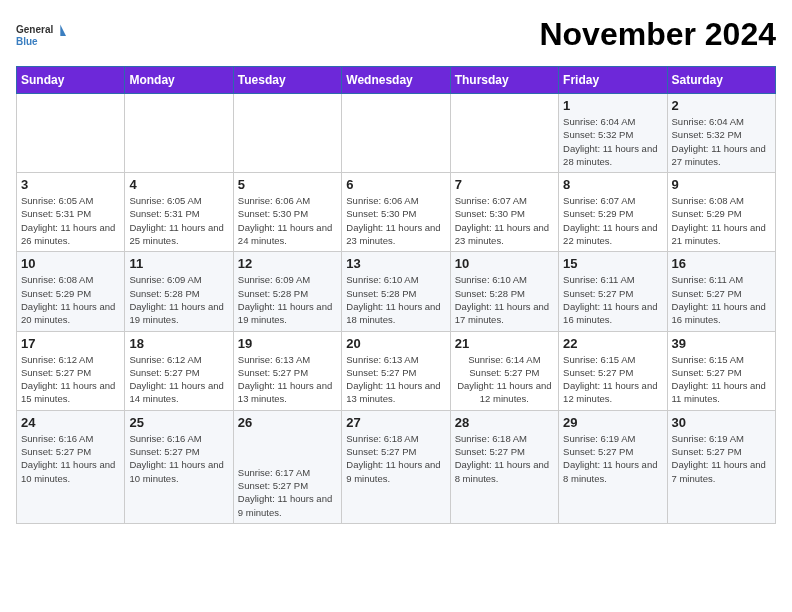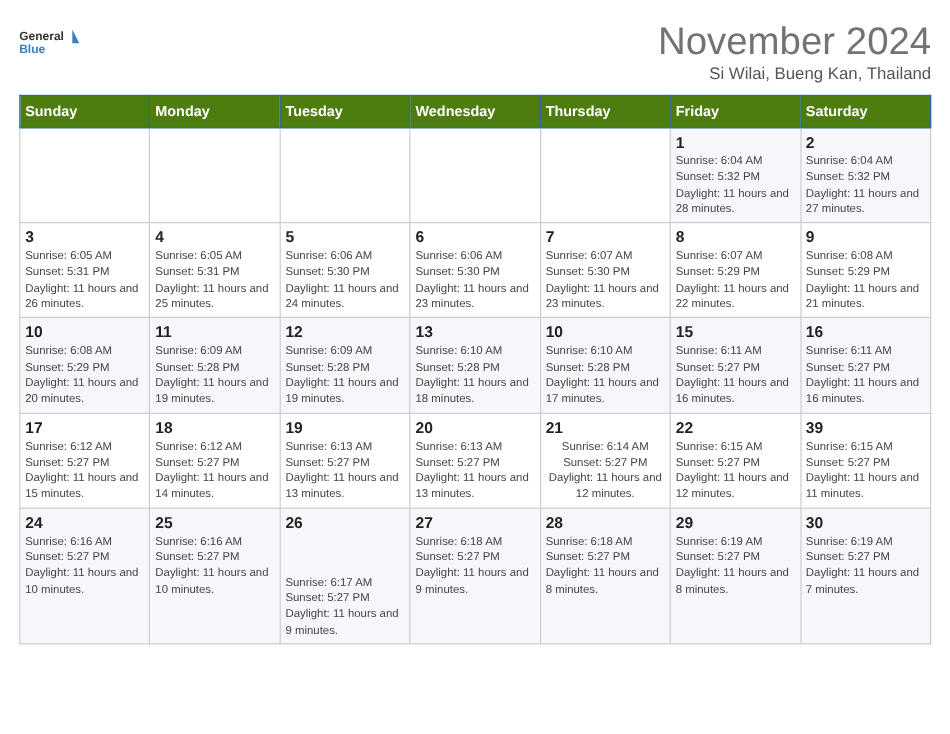--- a/index.html
+++ b/index.html
@@ -19,34 +19,34 @@
     .logo {
       display: flex;
       align-items: flex-end;
       gap: 4px;
     }
     .title-area {
       text-align: right;
     }
     .month-title {
       font-size: 32px;
-      font-weight: normal;
-      color: #737373;
+      font-weight: bold;
+      color: #000000;
     }
     .location-title {
       font-size: 14px;
       color: #555;
     }
     table {
       width: 100%;
       border-collapse: collapse;
       table-layout: fixed;
     }
     thead tr th {
-      background-color: #4d7c0f;
+      background-color: #6d28d9;
       color: #fff;
       font-size: 12px;
       font-weight: bold;
       padding: 6px 4px;
       text-align: left;
       border: 1px solid #2d6aad;
     }
     tbody tr td {
       border: 1px solid #ccc;
       vertical-align: top;
@@ -80,21 +80,20 @@
 <div class="header-area">
   <div class="logo">
   <svg width="50" height="40" viewBox="0 0 70 40" xmlns="http://www.w3.org/2000/svg">
     <text x="0" y="16" font-size="14" font-weight="bold" fill="#333" font-family="Arial">General</text>
     <text x="0" y="32" font-size="14" font-weight="bold" fill="#3a7ec0" font-family="Arial">Blue</text>
     <polygon points="62,4 70,20 62,20" fill="#3a7ec0"></polygon>
   </svg>
 </div>
   <div class="title-area">
     <div class="month-title">November 2024</div>
-    <div class="location-title">Si Wilai, Bueng Kan, Thailand</div>
   </div>
 </div>
 
 <table>
   <thead>
     <tr>
     <th>Sunday</th>
         <th>Monday</th>
         <th>Tuesday</th>
         <th>Wednesday</th>

